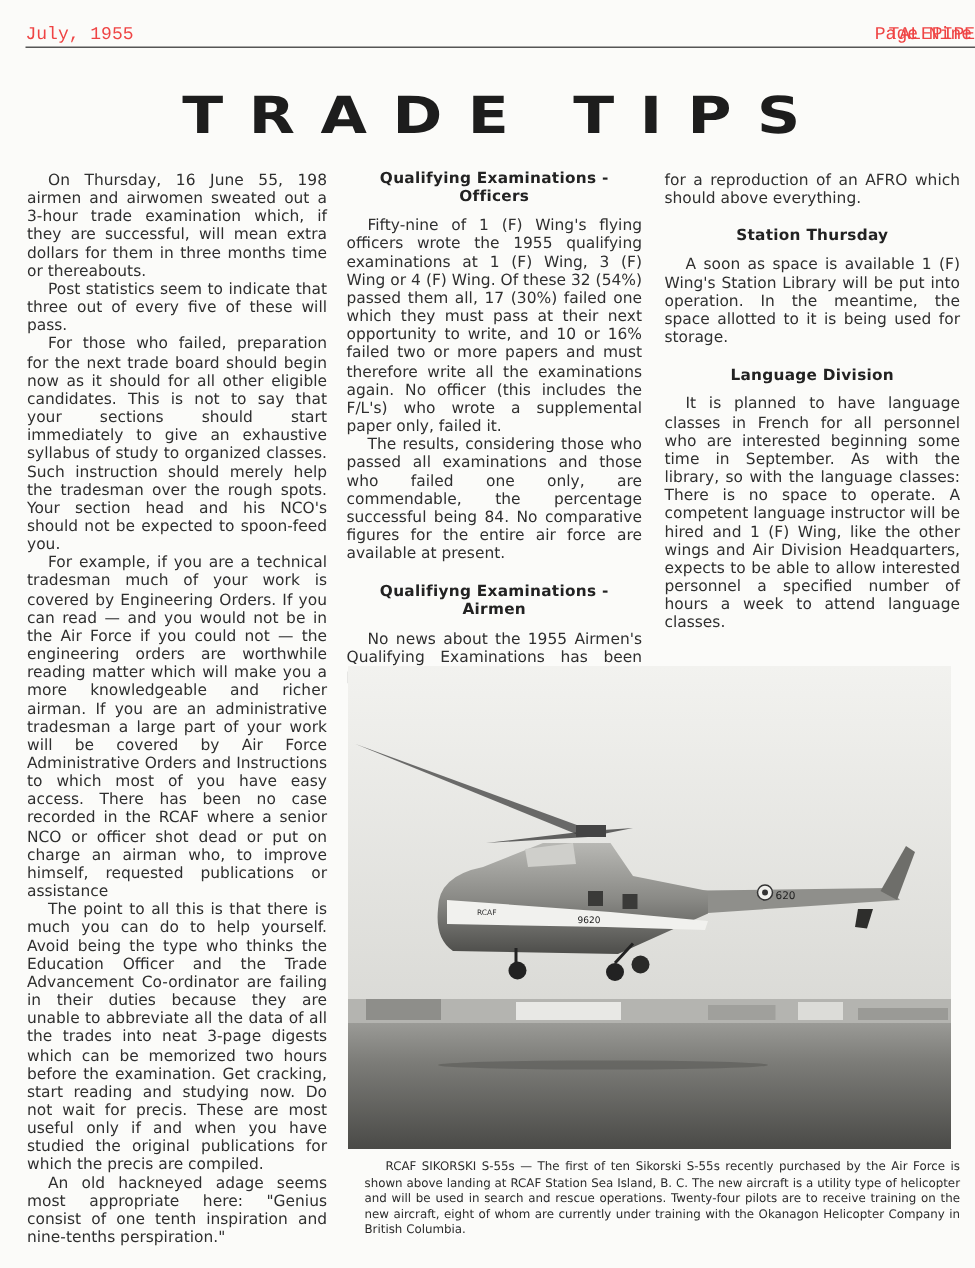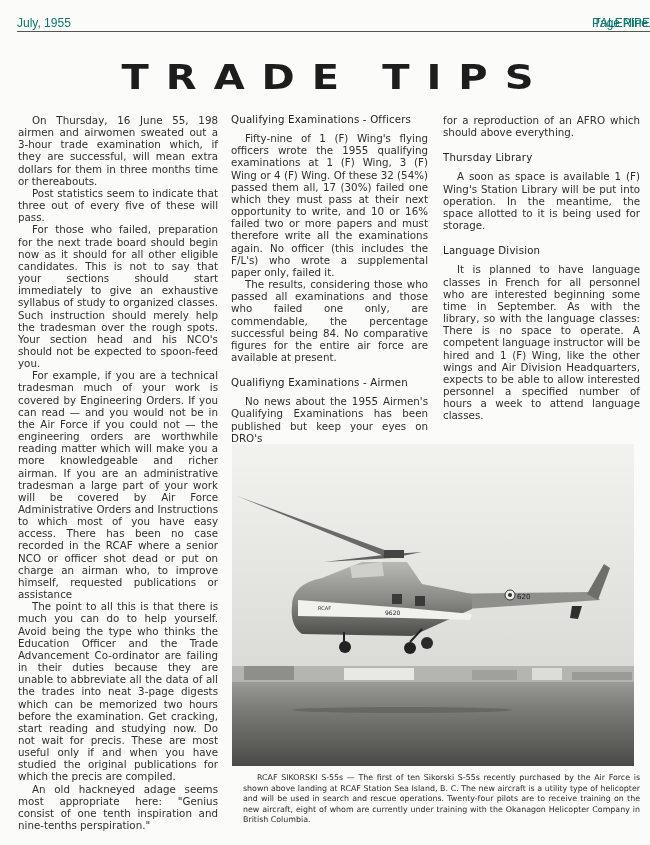--- a/index.html
+++ b/index.html
@@ -2,21 +2,21 @@
 <html><head>
 <meta charset="utf-8">
 <style>
   html, body { margin: 0; padding: 0; }
   body {
     width: 650px; height: 845px; background: #fbfbf9; position: relative; overflow: hidden;
     color: #2a2a2a;
   }
   .running-head {
     position: absolute; left: 17px; right: 0; top: 16px; height: 16px;
-    font-family: Liberation Sans, sans-serif; font-size: 12px; color: #0f766e;
+    font-family: Liberation Mono, monospace; font-size: 12px; color: #ef4444;
   }
   .running-head .left { position: absolute; left: 0; top: 0; }
   .running-head .center { position: absolute; left: 0; right: 0; text-align: right; top: 0; padding-left: 10px; }
   .running-head .right { position: absolute; right: 2px; top: 0; }
   .head-rule {
     position: absolute; left: 17px; right: 0; top: 31px; height: 0;
     border-top: 1.5px solid #555;
   }
   .masthead {
     position: absolute; left: 0; right: 0; top: 58px; text-align: center;
@@ -26,21 +26,21 @@
   }
   .masthead .word { display: inline-block; }
   .masthead .gap { display: inline-block; width: 26px; }
 
   .col {
     position: absolute; font-family: "DejaVu Sans", sans-serif; font-size: 10.3px;
     line-height: 12.15px; color: #2f2f2f; text-align: justify;
   }
   .col p { margin: 0; text-indent: 14px; }
   .col h3 {
-    margin: 0; font-size: 10.2px; font-weight: normal; color: #222; text-indent: 0; text-align: left;
+    margin: 0; font-size: 10.2px; font-weight: bold; color: #222; text-indent: 0; text-align: center;
     letter-spacing: 0.2px;
   }
   #col1 { left: 18px; top: 114px; width: 200px; }
   #col2 { left: 231px; top: 114px; width: 197px; }
   #col3 { left: 443px; top: 114px; width: 197px; }
   .space-h { height: 14px; }
   .space-s { height: 6px; }
 
   .photo {
     position: absolute; left: 232px; top: 444px; width: 402px; height: 322px; overflow: hidden;
@@ -83,21 +83,21 @@
   <p>The results, considering those who passed all examinations and those who failed one only, are commendable, the percentage successful being 84. No comparative figures for the entire air force are available at present.</p>
   <div class="space-h"></div>
   <h3>Qualifiyng Examinations - Airmen</h3>
   <div class="space-s"></div>
   <p>No news about the 1955 Airmen's Qualifying Examinations has been published but keep your eyes on DRO's</p>
 </div>
 
 <div class="col" id="col3">
   <p style="text-indent:0">for a reproduction of an AFRO which should above everything.</p>
   <div class="space-h"></div>
-  <h3>Thursday Library</h3>
+  <h3>Station Thursday</h3>
   <div class="space-s"></div>
   <p>A soon as space is available 1 (F) Wing's Station Library will be put into operation. In the meantime, the space allotted to it is being used for storage.</p>
   <div class="space-h"></div>
   <h3>Language Division</h3>
   <div class="space-s"></div>
   <p>It is planned to have language classes in French for all personnel who are interested beginning some time in September. As with the library, so with the language classes: There is no space to operate. A competent language instructor will be hired and 1 (F) Wing, like the other wings and Air Division Headquarters, expects to be able to allow interested personnel a specified number of hours a week to attend language classes.</p>
 </div>
 
 <div class="photo">
   <svg width="402" height="322" viewBox="0 0 402 322" xmlns="http://www.w3.org/2000/svg">

